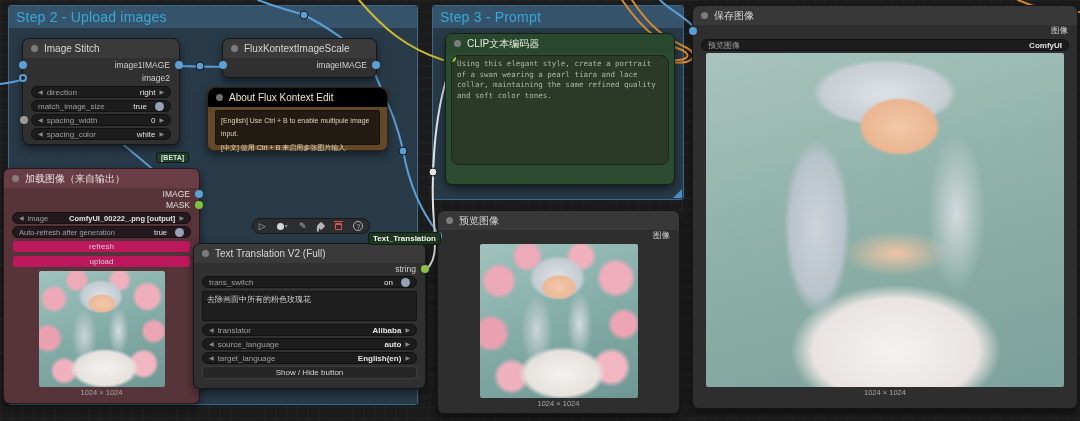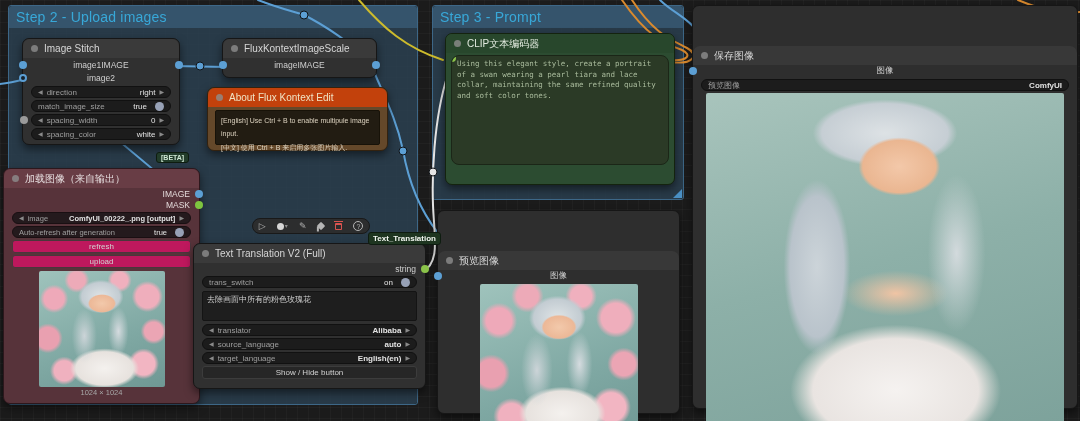--- a/index.html
+++ b/index.html
@@ -23,21 +23,21 @@
     display:flex; align-items:center; padding:0 7px; border-radius:3px 3px 0 0; }
   .g-title{ font-size:14px; color:#38a8d8; letter-spacing:.2px; }
   .resize-tri{ position:absolute; right:1px; bottom:1px; width:0; height:0;
     border-left:9px solid transparent; border-bottom:9px solid #4a90c4; }
   
   .node{ position:absolute; z-index:2; background:#303030; border:1px solid #161616; border-radius:7px;
     box-shadow:0 4px 9px rgba(0,0,0,.5); font-size:9px; }
   .n-header{ height:19px; display:flex; align-items:center; gap:6px; padding:0 8px;
     border-radius:7px 7px 0 0; font-size:10px; color:#d6d6d6; background:#3a3a3a; }
   .tdot{ width:7px; height:7px; border-radius:50%; background:#8d8d8d; opacity:.8; flex:0 0 auto; }
-  .slot-row{ position:relative; height:13px; display:flex; align-items:center; justify-content:center;
+  .slot-row{ position:relative; height:13px; display:flex; align-items:center; justify-content:flex-end;
     padding:0 9px; font-size:8.5px; color:#cfcfcf; }
   .slot-row.right{ justify-content:flex-end; }
   .port{ position:absolute; width:8px; height:8px; border-radius:50%; top:50%; transform:translateY(-50%); }
   .port.in{ left:-4px; } .port.out{ right:-4px; }
   .p-blue{ background:#5c9fd4; } .p-green{ background:#7ec43f; } .p-yellow{ background:#cdbb2c; }
   .p-orange{ background:#d98a2e; } .p-gray{ background:#9a9a9a; }
   .p-ring{ background:#16222c; border:2px solid #5c9fd4; width:8px; height:8px; }
   .p-string{ background:#8bc34a; }
   
   .widget{ position:relative; height:12px; margin:2px 8px; background:#1c1c1c; border:1px solid #111;
@@ -49,33 +49,33 @@
     text-align:center; line-height:12px; font-size:8px; color:#d2d2d2; }
   .size-caption{ text-align:center; font-size:7.5px; color:#a8a8a8; margin-top:1px; }
   
   .node.maroon{ background:#57333a; border-color:#2c171c; }
   .node.maroon .n-header{ background:#683d45; color:#e7dfe0; }
   .node.maroon .slot-row{ color:#e3dada; }
   .node.maroon .widget{ background:#241a1d; border-color:#190f12; }
   .node.maroon .btn-widget{ background:#be185d; border-color:#4a363b; }
   
   .node.brown{ background:#64482a; border-color:#33220f; }
-  .node.brown .n-header{ background:#c2410c; color:#f0e3c4; }
+  .node.brown .n-header{ background:#000000; color:#f0e3c4; }
   .note-box{ margin:3px 7px; height:35px; background:#221c12; border:1px solid #171208; border-radius:2px;
     padding:3px 5px; font-size:7px; color:#ddd3c0; line-height:1.9; }
   
   .node.green{ background:#2c4c31; border-color:#14230f; }
   .node.green .n-header{ background:#28472c; color:#e2eadf; }
   .node.green .slot-row{ color:#e8ece6; }
   .clip-text{ position:relative; margin:2px 5px; height:110px; background:#2b3a26; border:1px solid #1b2617;
     border-radius:8px; padding:3px 5px; font-family:"DejaVu Sans Mono",monospace; font-size:7.5px;
     line-height:1.4; color:#a9bb9c; overflow:hidden; }
   
   .node.img{ background:#2e2e2e; }
-  .node.img .n-header{ background:#383838;margin-top:40px; }
+  .node.img .n-header{ background:#383838; }
   .photo{ border-radius:2px; }
   .photo-rose{
     background:
       radial-gradient(ellipse 18% 13% at 50% 28%, #f2c9ab 0%, #ecb897 55%, transparent 62%),
       radial-gradient(ellipse 30% 24% at 49% 22%, #dfe4e6 0%, #c3ccd2 50%, transparent 60%),
       radial-gradient(ellipse 16% 38% at 36% 56%, #ccd4d8 0%, transparent 62%),
       radial-gradient(ellipse 13% 34% at 63% 52%, #d5dbdf 0%, transparent 62%),
       radial-gradient(ellipse 38% 24% at 52% 84%, #f4f1ee 0%, #e7e2de 60%, transparent 72%),
       radial-gradient(circle at 12% 24%, #eea9b9 0 7%, transparent 10%),
       radial-gradient(circle at 7% 58%, #e9a0b0 0 8%, transparent 11%),

